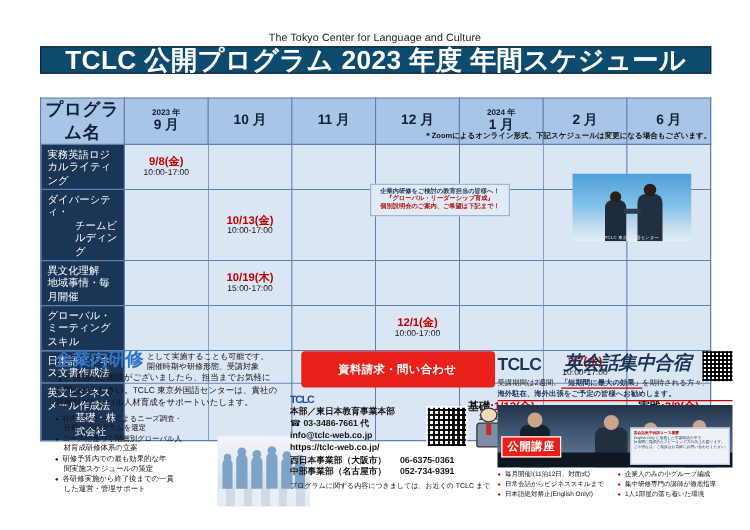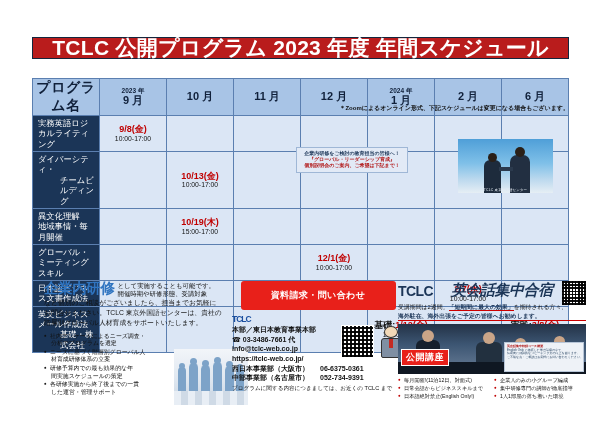--- a/index.html
+++ b/index.html
@@ -17,21 +17,21 @@
 
   
   .eyebrow {
     position: absolute; left: 0; top: 25px; width: 600px;
     text-align: center;
     font-size: 8.5px; color: #222; letter-spacing: .1px;
   }
   .titlebar {
     position: absolute; left: 32px; top: 37px;
     width: 537px; height: 22px;
-    background: #b91c1c;
+    background: #0c4a6e;
     border: 1px solid #0e2votes;
     border: 1px solid #12263d;
     display: flex; align-items: center; justify-content: center;
   }
   .titlebar .t {
     color: #ffffff; font-size: 21px; font-weight: 700;
     letter-spacing: .3px; white-space: nowrap;
   }
 
   
@@ -266,20 +266,21 @@
   .rbullets li::before {
     content: "\25CF"; position: absolute; left: 0; top: 0;
     font-size: 4.4px; color: #c00000;
   }
 </style>
 </head>
 <body>
 
 <div id="page">
 
+  <div class="eyebrow">The Tokyo Center for Language and Culture</div>
 
   <div class="titlebar">
     <div class="t">TCLC 公開プログラム  2023 年度  年間スケジュール</div>
   </div>
 
   <table class="sched">
     <thead>
       <tr>
         <th class="progname">プログラム名</th>
         <th>

